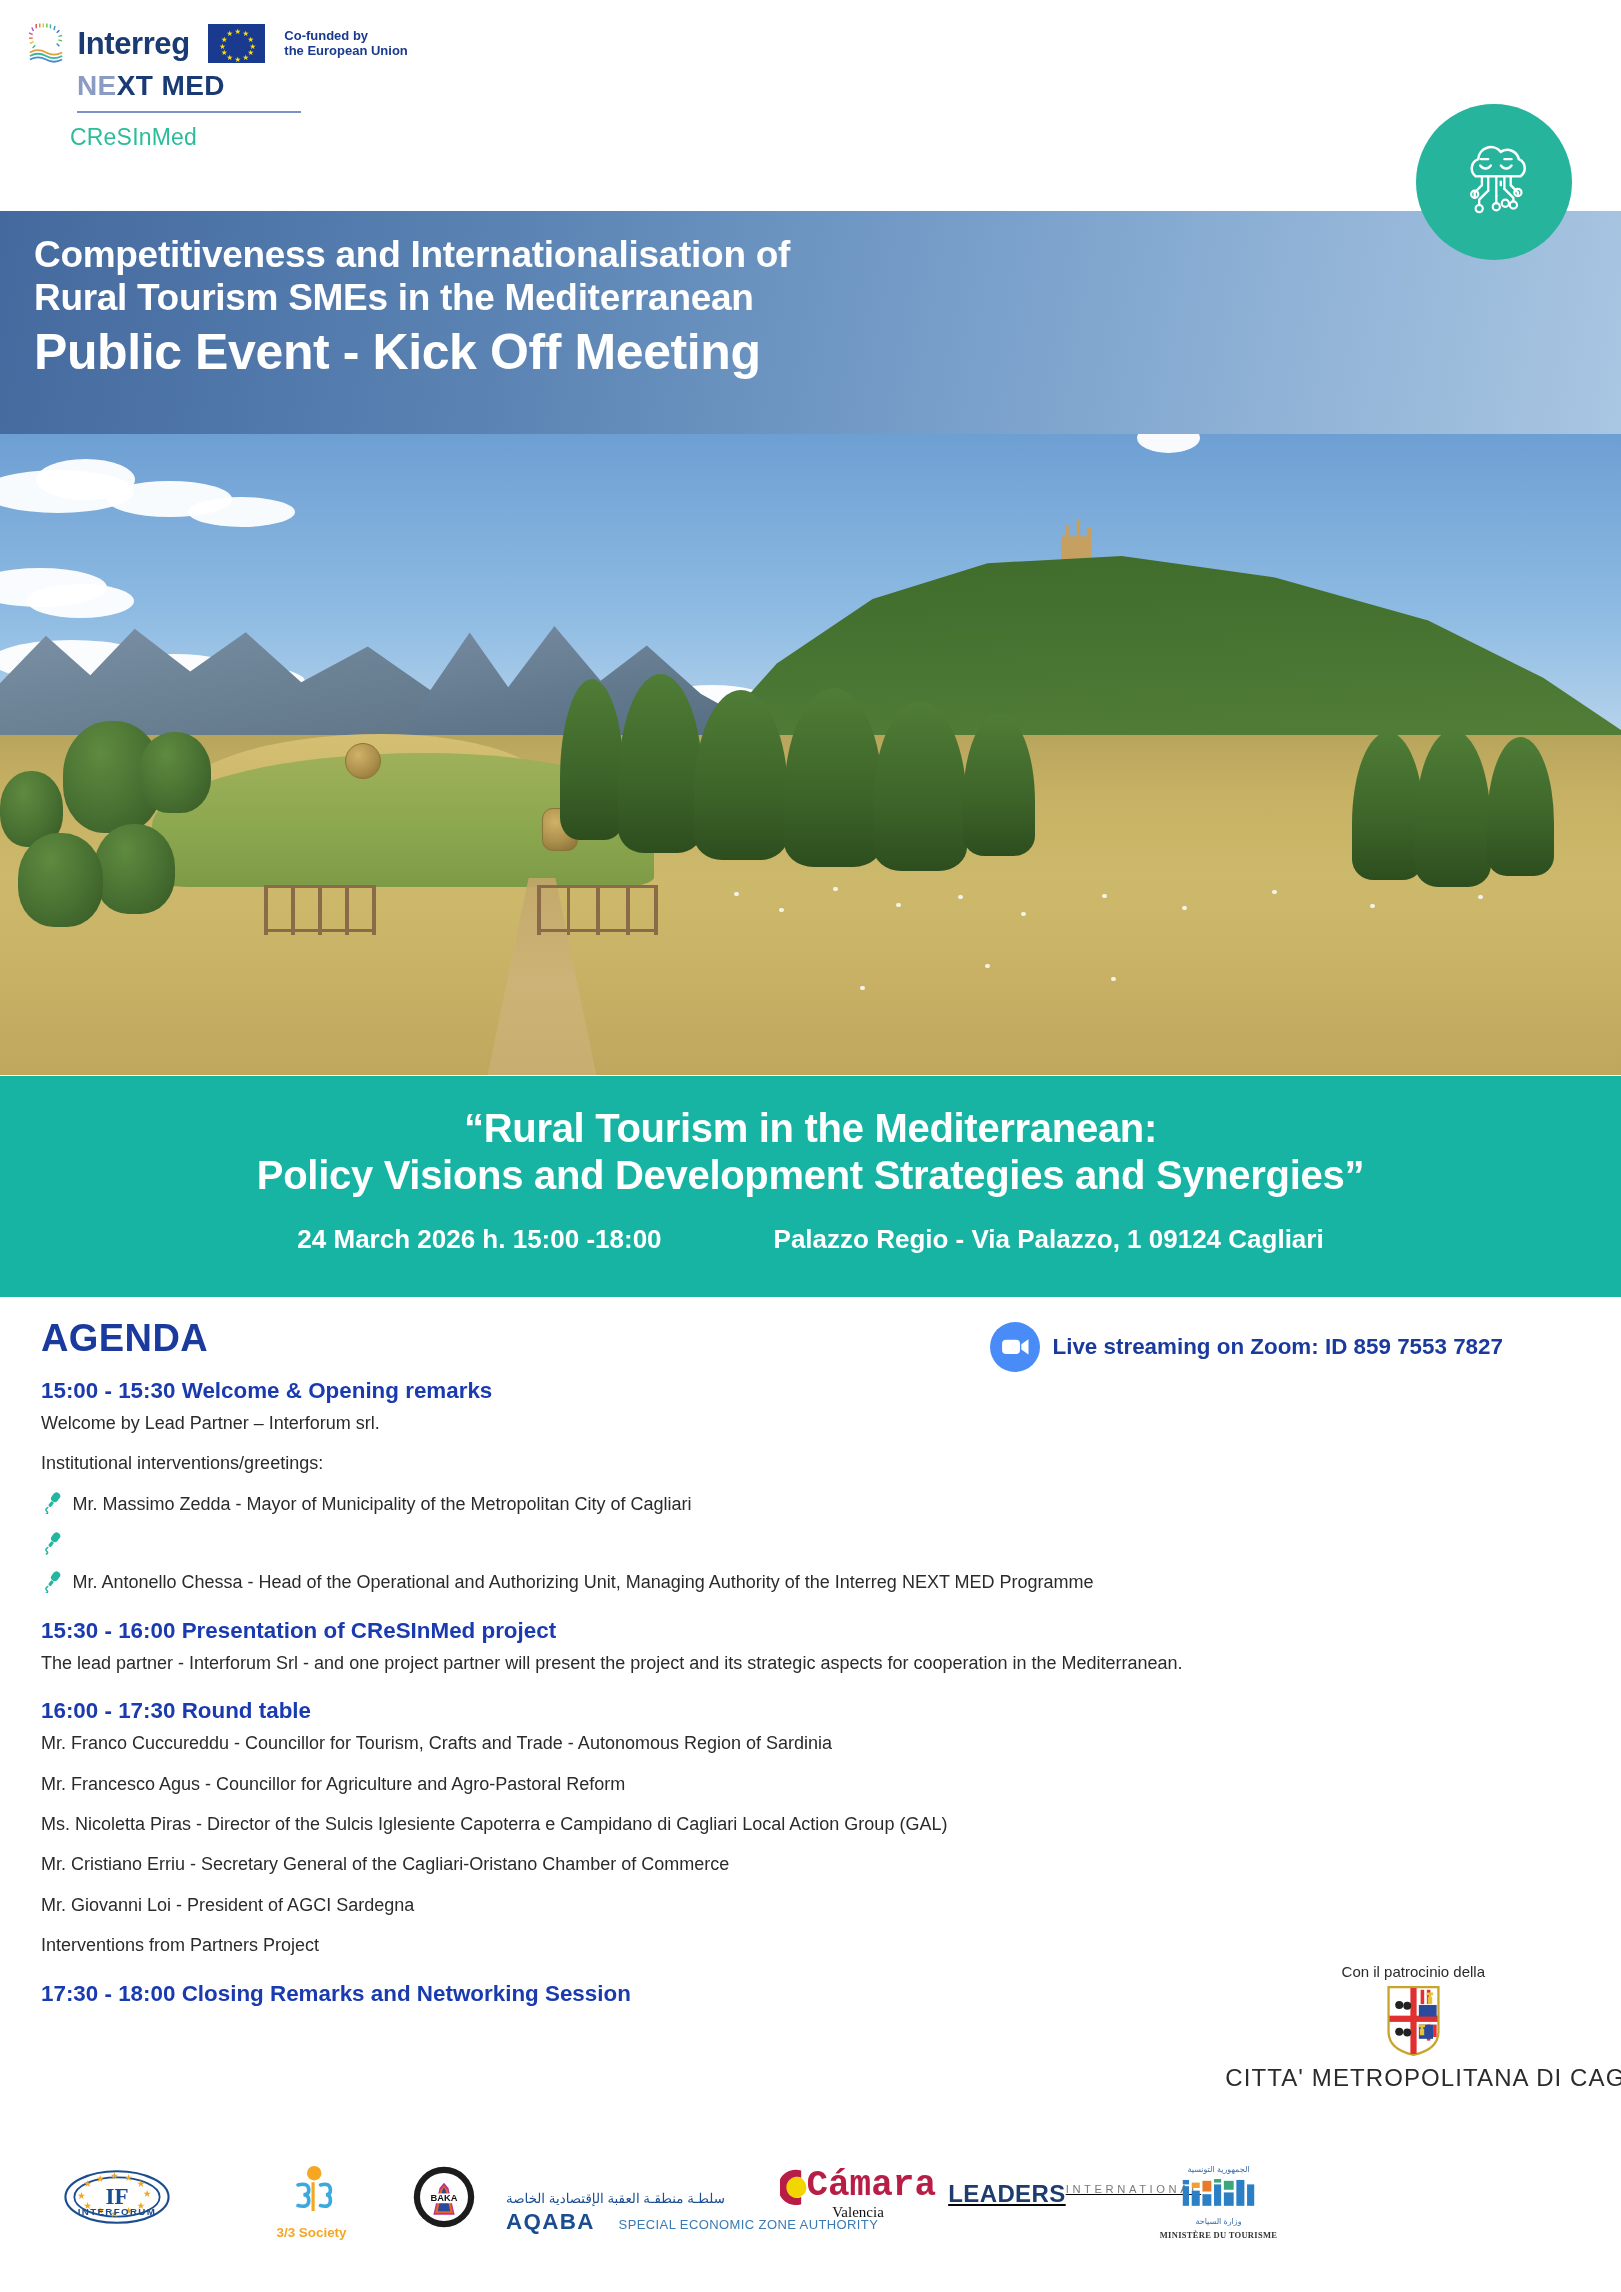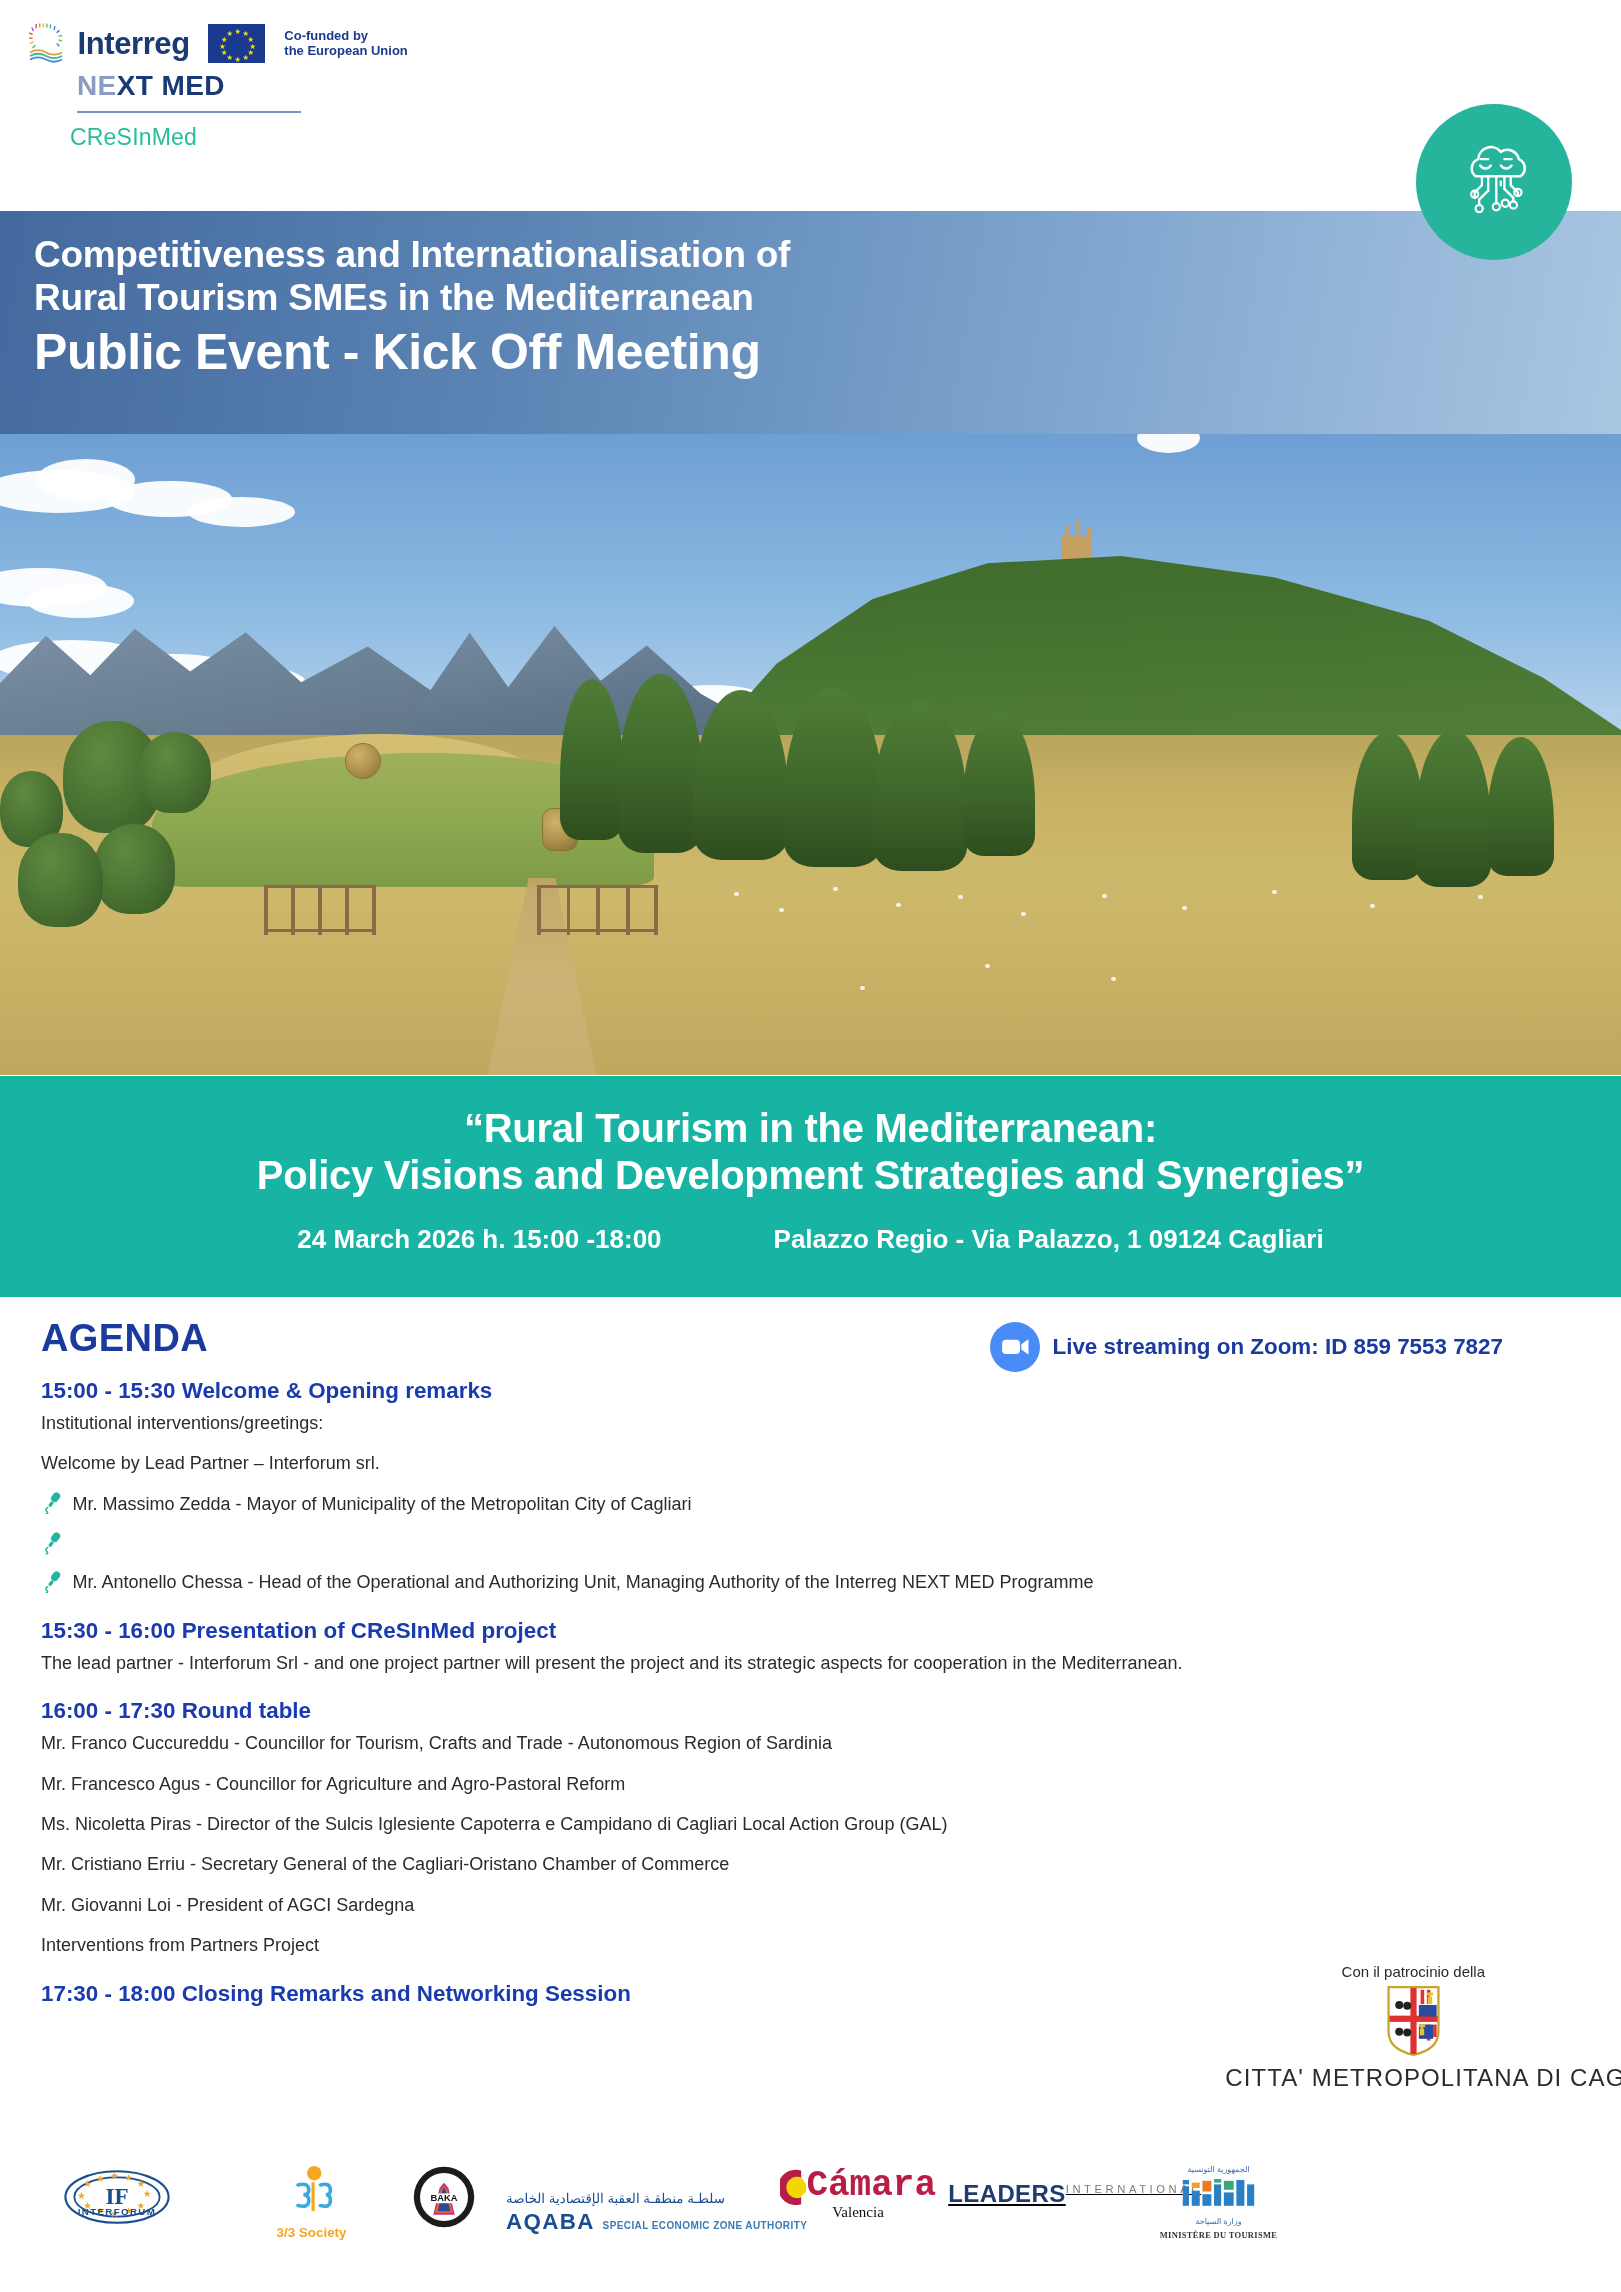--- a/index.html
+++ b/index.html
@@ -567,22 +567,22 @@
           <rect x="1" y="3" width="20" height="16" rx="4.5" fill="#ffffff"></rect>
           <path d="M22.5 8 L30.5 2.5 L30.5 19.5 L22.5 14 Z" fill="#ffffff"></path>
         </svg>
       </span>
       <span class="zoom-text">Live streaming on Zoom: ID 859 7553 7827</span>
     </div>
 
     <div class="agenda-list">
 
       <div class="ag-head">15:00 - 15:30 Welcome &amp; Opening remarks</div>
+      <div class="ag-line">Welcome by Lead Partner – Interforum srl.</div>
       <div class="ag-line">Institutional interventions/greetings:</div>
-      <div class="ag-line">Welcome by Lead Partner – Interforum srl.</div>
 
       <div class="ag-bullet">
         <span class="mic-icon">
           <svg viewBox="0 0 24 26">
               <g fill="#22b5a0">
                 <rect x="12.2" y="1.2" width="8.2" height="11.5" rx="4.1" transform="rotate(38 16.3 7)"></rect>
                 <rect x="9.5" y="11.5" width="3.6" height="6.5" rx="1.3" transform="rotate(38 11.3 14.7)"></rect>
               </g>
               <path d="M7.5 18.5 q-3.5 2 -1 4.2 q2 1.8 -0.5 3" fill="none" stroke="#22b5a0" stroke-width="1.7" stroke-linecap="round"></path>
             </svg>
@@ -718,21 +718,21 @@
         <path d="M22 28 L30 17 L38 28 Z" fill="#3da576"></path>
         <path d="M30 18 L35 11 L40 18 Z" fill="#3da576"></path>
         <path d="M46 30 L55 38 L46 46 Z" fill="#1a4d8f"></path>
         <path d="M24 46 L32 52 L24 58 Z" fill="#1a4d8f"></path>
         <path d="M38 4 L72 38 L38 72 L4 38 Z" fill="none" stroke="#1a4d8f" stroke-width="1.4"></path>
       </svg>
       <div style="display:flex;flex-direction:column;gap:2.7px;">
         <div style="font-size:13.4px;color:#1a4d8f;letter-spacing:0.4px;white-space:nowrap;">سلطـة منطقـة العقبة الإقتصادية الخاصة</div>
         <div style="display:flex;align-items:baseline;gap:8px;">
           <span style="font-size:22.4px;font-weight:bold;color:#1a4d8f;letter-spacing:1.3px;">AQABA</span>
-          <span style="font-size:10px;color:#3a7ab5;font-weight:bold;letter-spacing:0.4px;white-space:nowrap;">SPECIAL ECONOMIC ZONE AUTHORITY</span>
+          <span style="font-size:13px;color:#3a7ab5;font-weight:normal;letter-spacing:0.4px;white-space:nowrap;margin-left:16px;">SPECIAL ECONOMIC ZONE AUTHORITY</span>
         </div>
       </div>
     </div>
 
     <div class="flogo" style="width:166px;">
       <div style="display:flex;align-items:center;justify-content:center;">
         <svg width="30" height="43" viewBox="0 0 34 48" style="margin-right:-3.6px;">
           <circle cx="18" cy="25" r="12" fill="#f2d600"></circle>
           <path d="M24 6 A20 20 0 1 0 24 44 L24 36 A12 12 0 1 1 24 14 Z" fill="#b81e45"></path>
         </svg>

